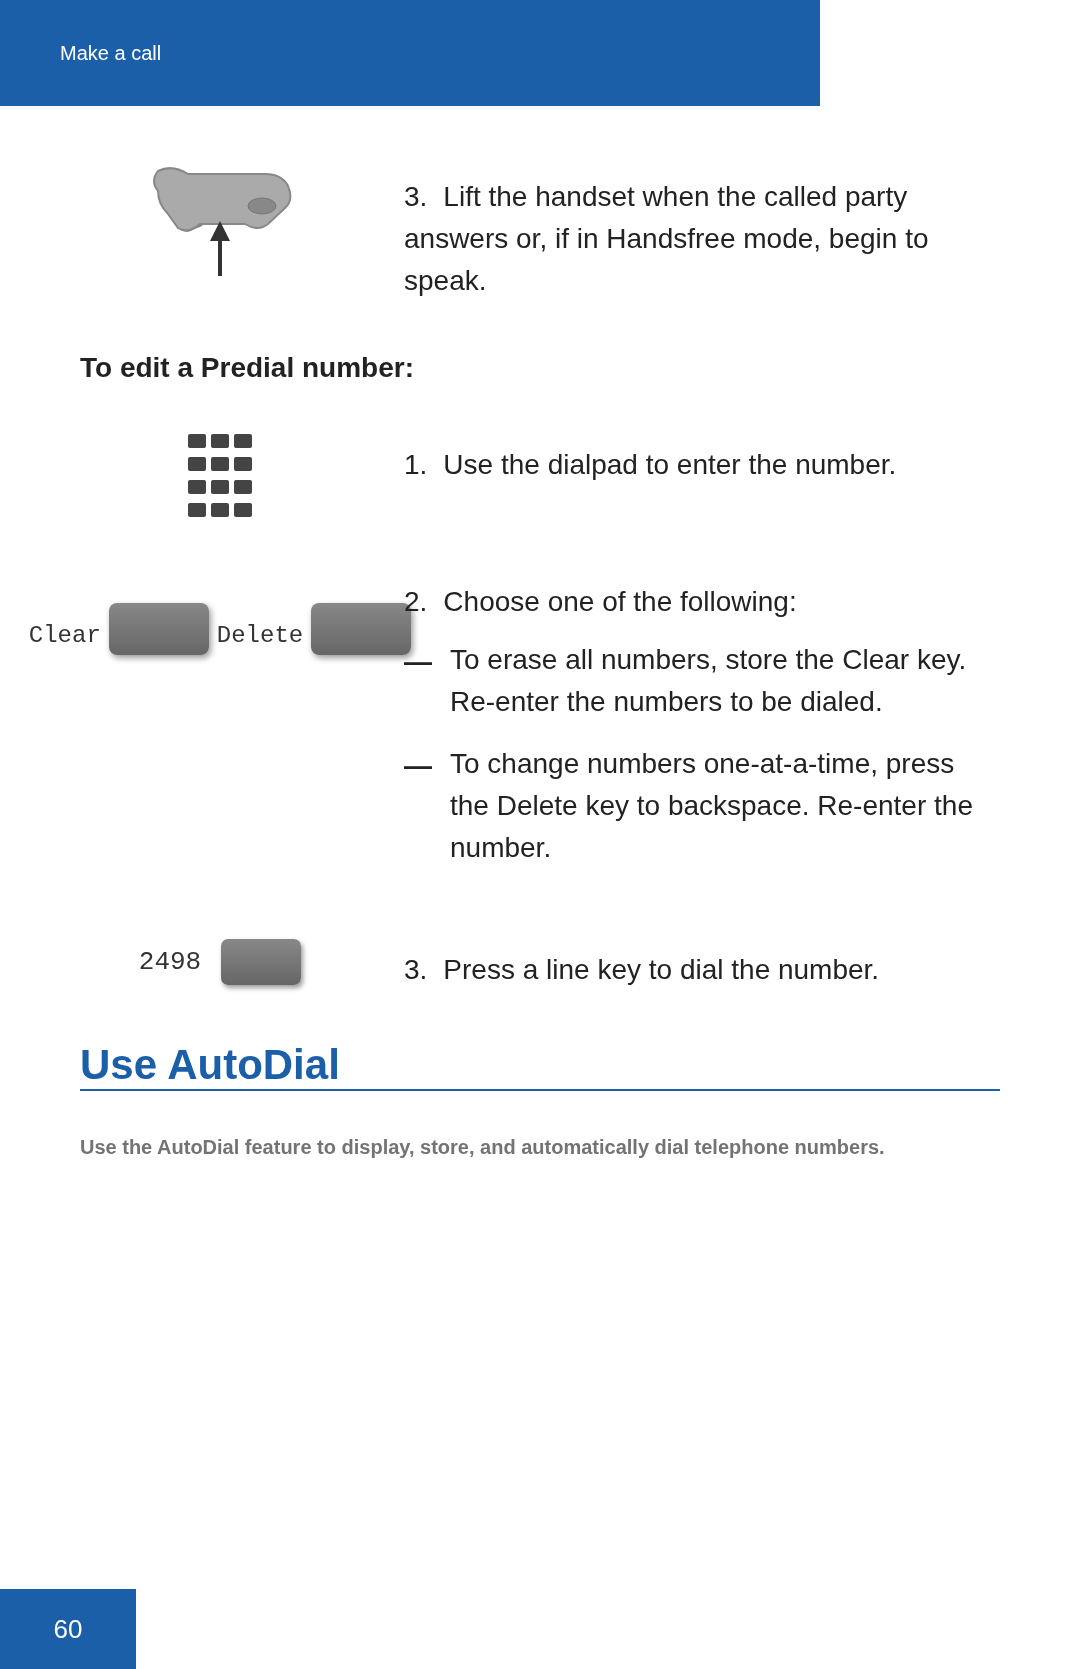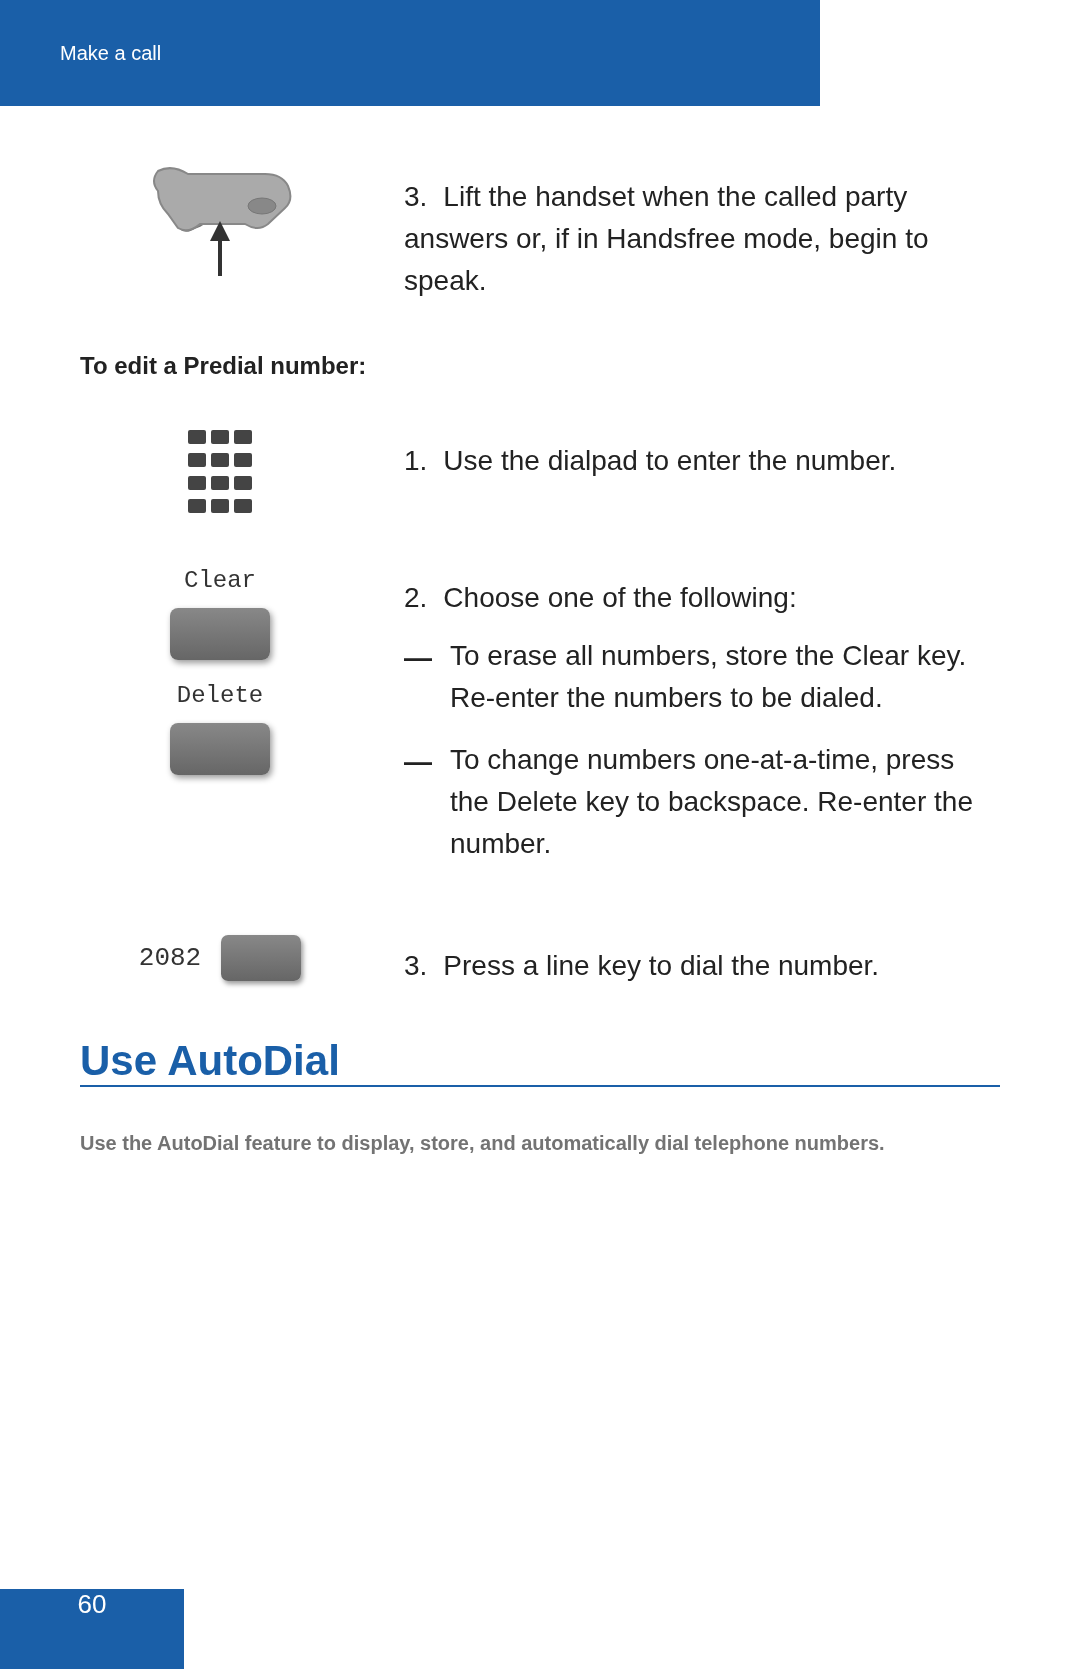--- a/index.html
+++ b/index.html
@@ -52,21 +52,21 @@
 
     .step-text {
       flex: 1;
       font-size: 28px;
       line-height: 1.5;
       padding-top: 10px;
     }
 
     
     .section-heading {
-      font-size: 24px;
+      font-size: 28px;
       font-weight: bold;
       margin-bottom: 50px;
       margin-top: 10px;
     }
 
     
     .dialpad-grid {
       display: grid;
       grid-template-columns: repeat(3, 18px);
       grid-template-rows: repeat(4, 18px);
@@ -92,23 +92,23 @@
 
     .key-label {
       font-family: 'Courier New', monospace;
       font-size: 24px;
       color: #333;
       margin-bottom: 6px;
     }
 
     .key-group {
       display: flex;
-      flex-direction: column;
-      align-items: center;
+      align-items: flex-end;
       gap: 8px;
+      margin-top: 32px;
     }
 
     
     .line-key {
       width: 80px;
       height: 46px;
       background: linear-gradient(to bottom, #888, #666);
       border-radius: 7px;
       display: inline-block;
       box-shadow: 2px 3px 5px rgba(0,0,0,0.4);
@@ -141,25 +141,25 @@
       line-height: 1.6;
       color: #737373;
       font-weight: bold;
     }
 
     
     .footer {
       position: absolute;
       bottom: 0;
       left: 0;
-      width: 184px;
+      width: 136px;
       height: 80px;
       background: #1a5fa8;
       display: flex;
-      align-items: flex-start;
+      align-items: center;
       justify-content: center;
     }
 
     .footer span {
       color: #fff;
       font-size: 26px;
     }
 
     
     .bullet-list {
@@ -271,21 +271,21 @@
           <span class="bullet-dash">—</span>
           <span>To change numbers one-at-a-time, press the Delete key to backspace. Re-enter the number.</span>
         </li>
       </ul>
     </div>
   </div>
 
   <div class="step-row">
     <div class="step-icon">
       <div class="line-key-row">
-        <span class="line-key-label">2082</span>
+        <span class="line-key-label">2498</span>
         <div class="line-key"></div>
       </div>
     </div>
     <div class="step-text">
       <span class="step-num">3.</span><span>Press a line key to dial the number.</span>
     </div>
   </div>
 
   <div class="section-title">Use AutoDial</div>
   <p class="section-desc">Use the AutoDial feature to display, store, and automatically dial telephone numbers.</p>

